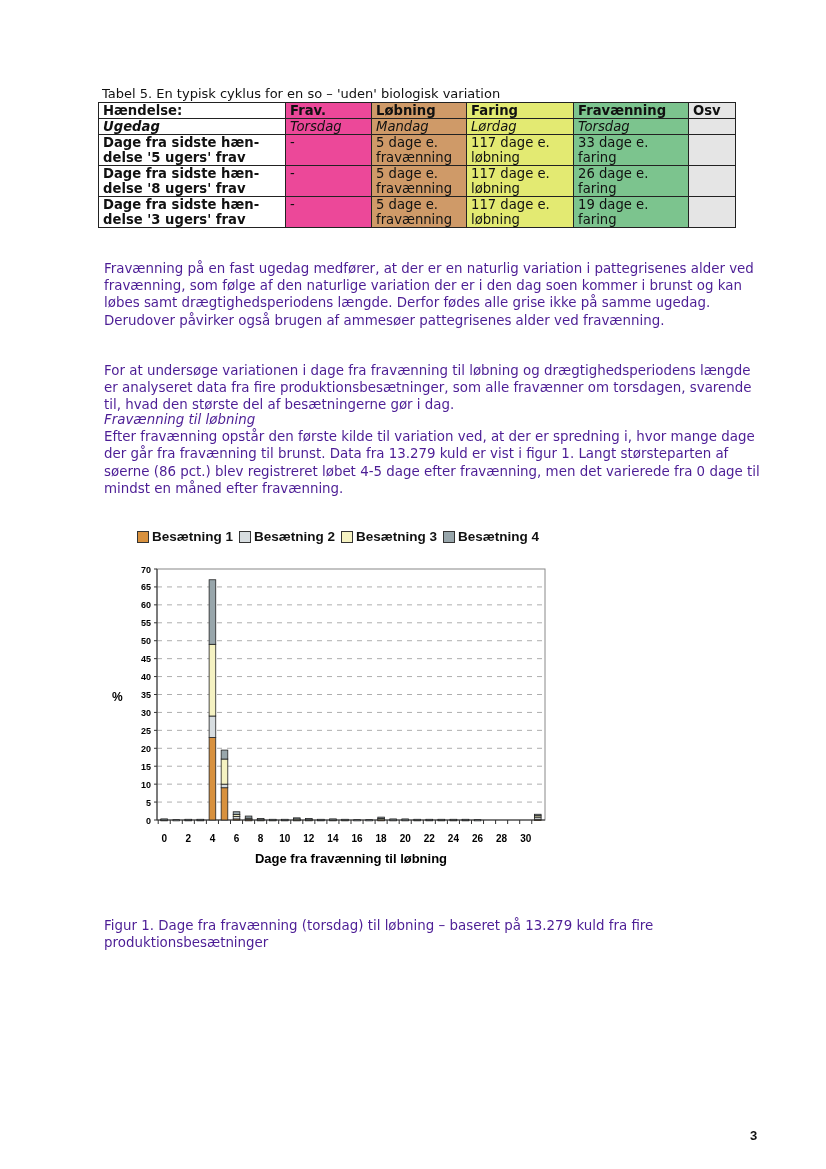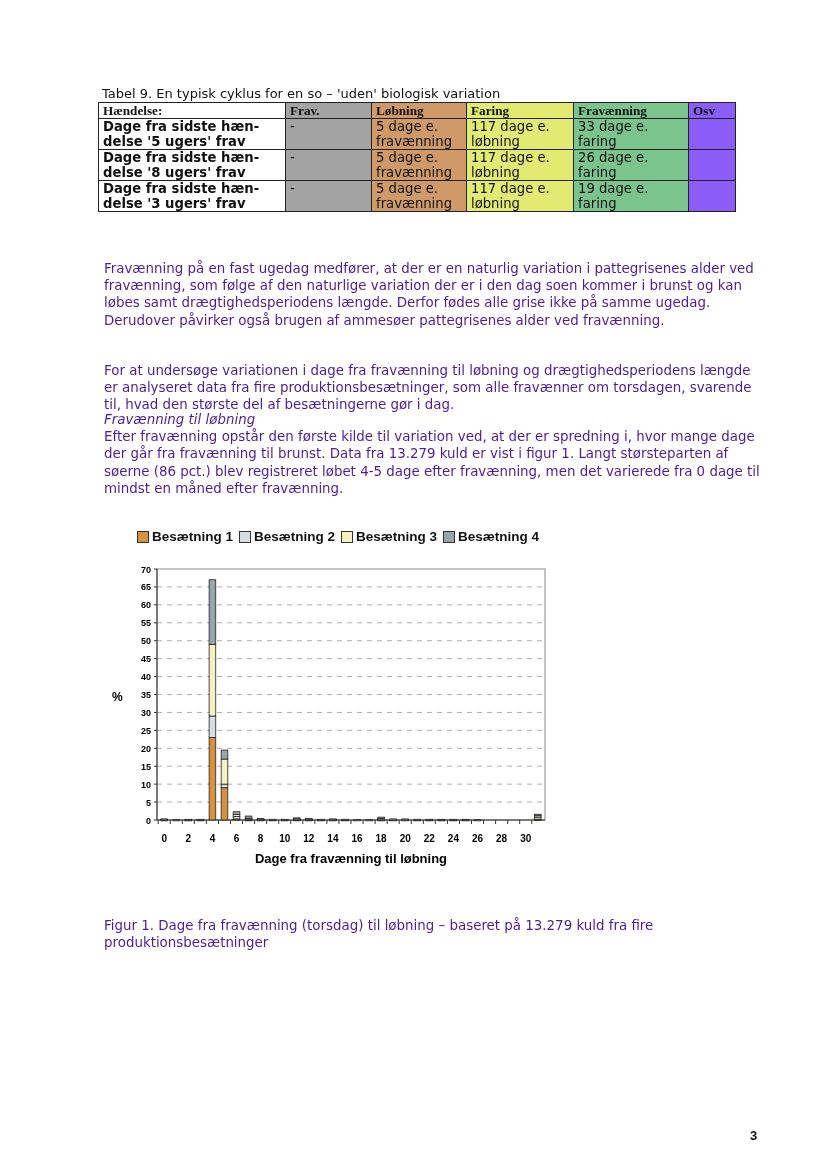--- a/index.html
+++ b/index.html
@@ -3,57 +3,65 @@
 <meta charset="utf-8">
 <style>
   html, body { margin:0; padding:0; background:#ffffff; }
   body { width:826px; height:1169px; position:relative; overflow:hidden; font-family:"DejaVu Sans", sans-serif; color:#111; }
   .page { position:absolute; left:0; top:0; width:826px; height:1169px; }
   .caption-top { position:absolute; left:102px; top:86px; font-size:13px; color:#111; }
   table.cycle { position:absolute; left:98px; top:102px; border-collapse:collapse; font-size:13.2px; line-height:15px; }
   table.cycle td { border:1px solid #222; padding:0 4px; vertical-align:top; }
   table.cycle td.lbl { background:#fff; font-weight:bold; width:178px; }
   table.cycle td.lbl.it { font-style:italic; }
-  .c-green { background:#a3a3a3; }
+  .c-green { background:#ec4899; }
   .c-orange { background:#cf9a68; }
   .c-yellow { background:#e3ea72; }
   .c-green2 { background:#7cc48e; }
-  .c-osv { background:#8b5cf6; }
-  .hdr td { font-weight:bold;font-family:Liberation Serif, serif; }
+  .c-osv { background:#e5e5e5; }
+  .hdr td { font-weight:bold; }
   .w-frav { width:77px; }
   .w-lob { width:86px; }
   .w-far { width:98px; }
   .w-fv { width:106px; }
   .w-osv { width:38px; }
   .para { position:absolute; left:104px; width:660px; font-size:13.4px; line-height:17.2px; color:#4c1d95; }
   .para p { margin:0; }
   .ital { font-style:italic; }
   .legend { position:absolute; left:137px; top:529px; font-family:"Liberation Sans", sans-serif; font-weight:bold; font-size:13.5px; display:flex; gap:6px; align-items:flex-start; }
   .legend .item { display:flex; align-items:center; gap:3px; }
   .legend .sw { width:10px; height:10px; border:1px solid #333; display:inline-block; }
   svg.chart { position:absolute; left:100px; top:555px; }
   svg.chart text { font-family:"Liberation Sans", sans-serif; font-weight:bold; }
   .pagenum { position:absolute; left:750px; top:1128px; font-family:"Liberation Sans", sans-serif; font-weight:bold; font-size:13px; }
 </style>
 </head>
 <body>
 
 <div class="page">
 
-  <div class="caption-top">Tabel 9. En typisk cyklus for en so – 'uden' biologisk variation</div>
+  <div class="caption-top">Tabel 5. En typisk cyklus for en so – 'uden' biologisk variation</div>
 
   <table class="cycle">
     <tbody>
         <tr class="hdr">
       <td class="lbl">Hændelse:</td>
       <td class="c-green w-frav">Frav.</td>
       <td class="c-orange w-lob">Løbning</td>
       <td class="c-yellow w-far">Faring</td>
       <td class="c-green2 w-fv">Fravænning</td>
       <td class="c-osv w-osv">Osv</td>
+    </tr>
+    <tr style="font-style:italic;">
+      <td class="lbl it">Ugedag</td>
+      <td class="c-green">Torsdag</td>
+      <td class="c-orange">Mandag</td>
+      <td class="c-yellow">Lørdag</td>
+      <td class="c-green2">Torsdag</td>
+      <td class="c-osv"></td>
     </tr>
     <tr>
       <td class="lbl"><span>Dage fra sidste hæn-</span><br><span>delse '5 ugers' frav</span></td>
       <td class="c-green">-</td>
       <td class="c-orange"><span>5 dage e.</span><br><span>fravænning</span></td>
       <td class="c-yellow"><span>117 dage e.</span><br><span>løbning</span></td>
       <td class="c-green2"><span>33 dage e.</span><br><span>faring</span></td>
       <td class="c-osv"></td>
     </tr>
     <tr>

